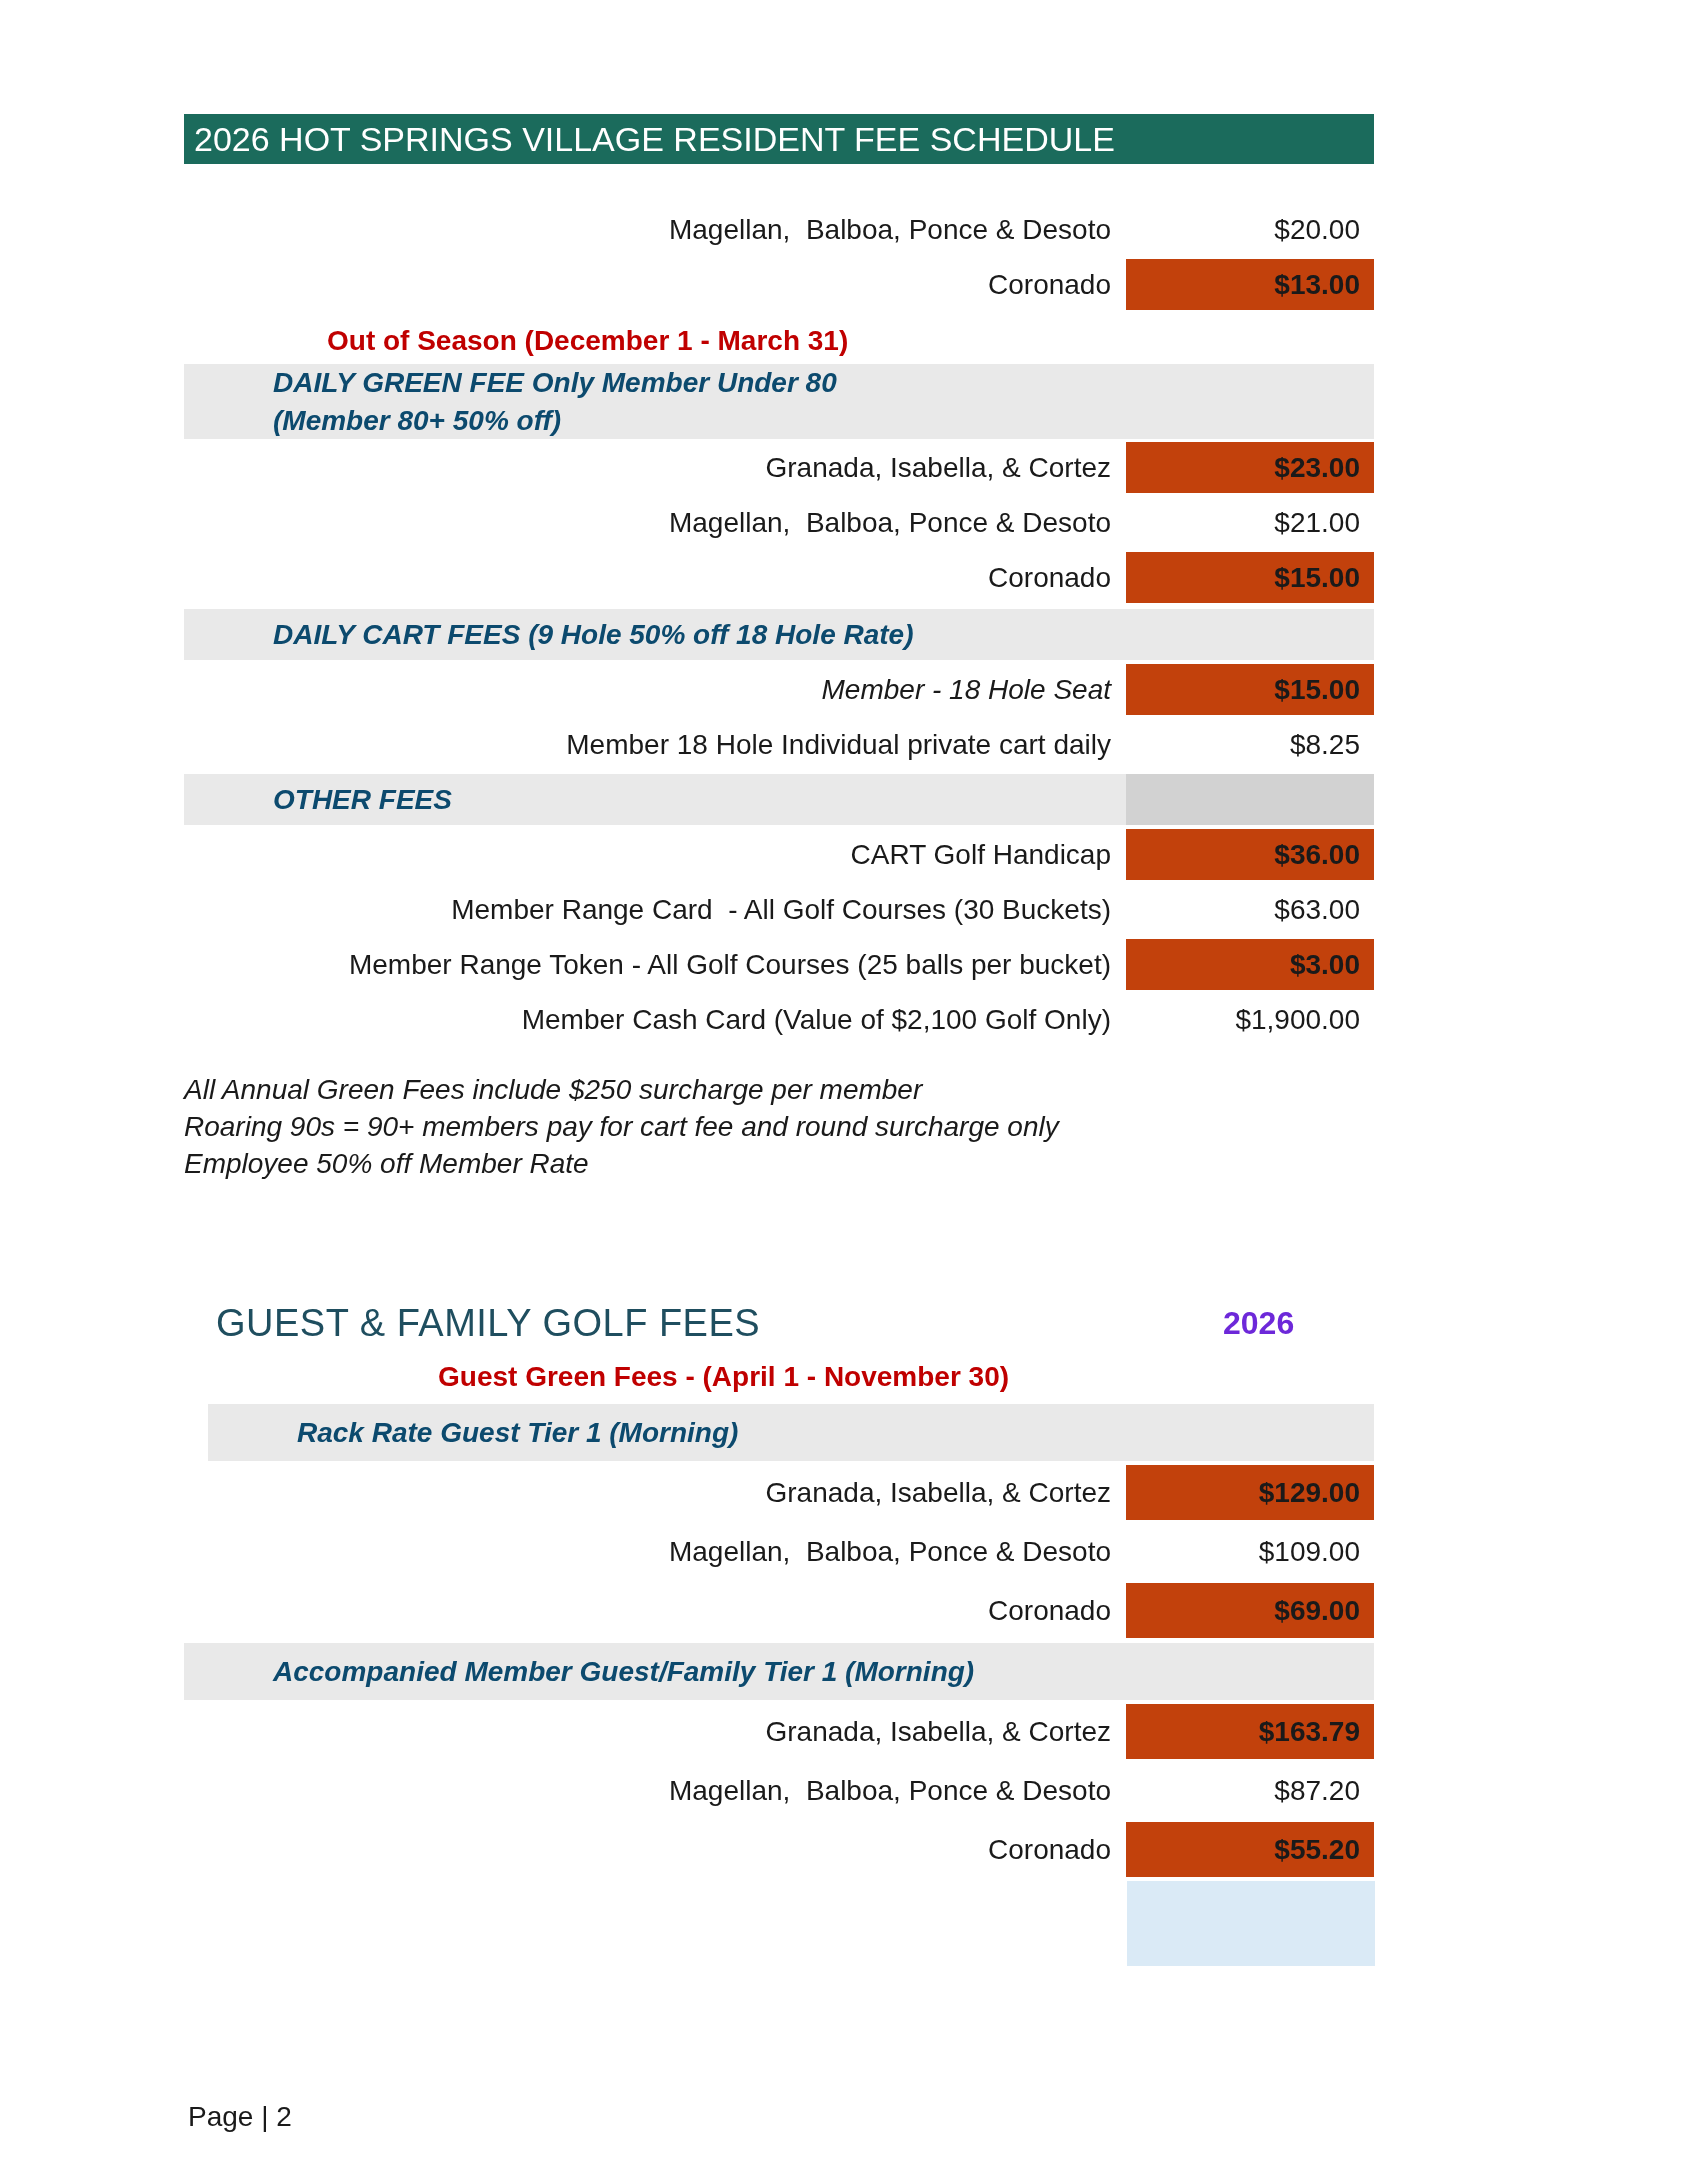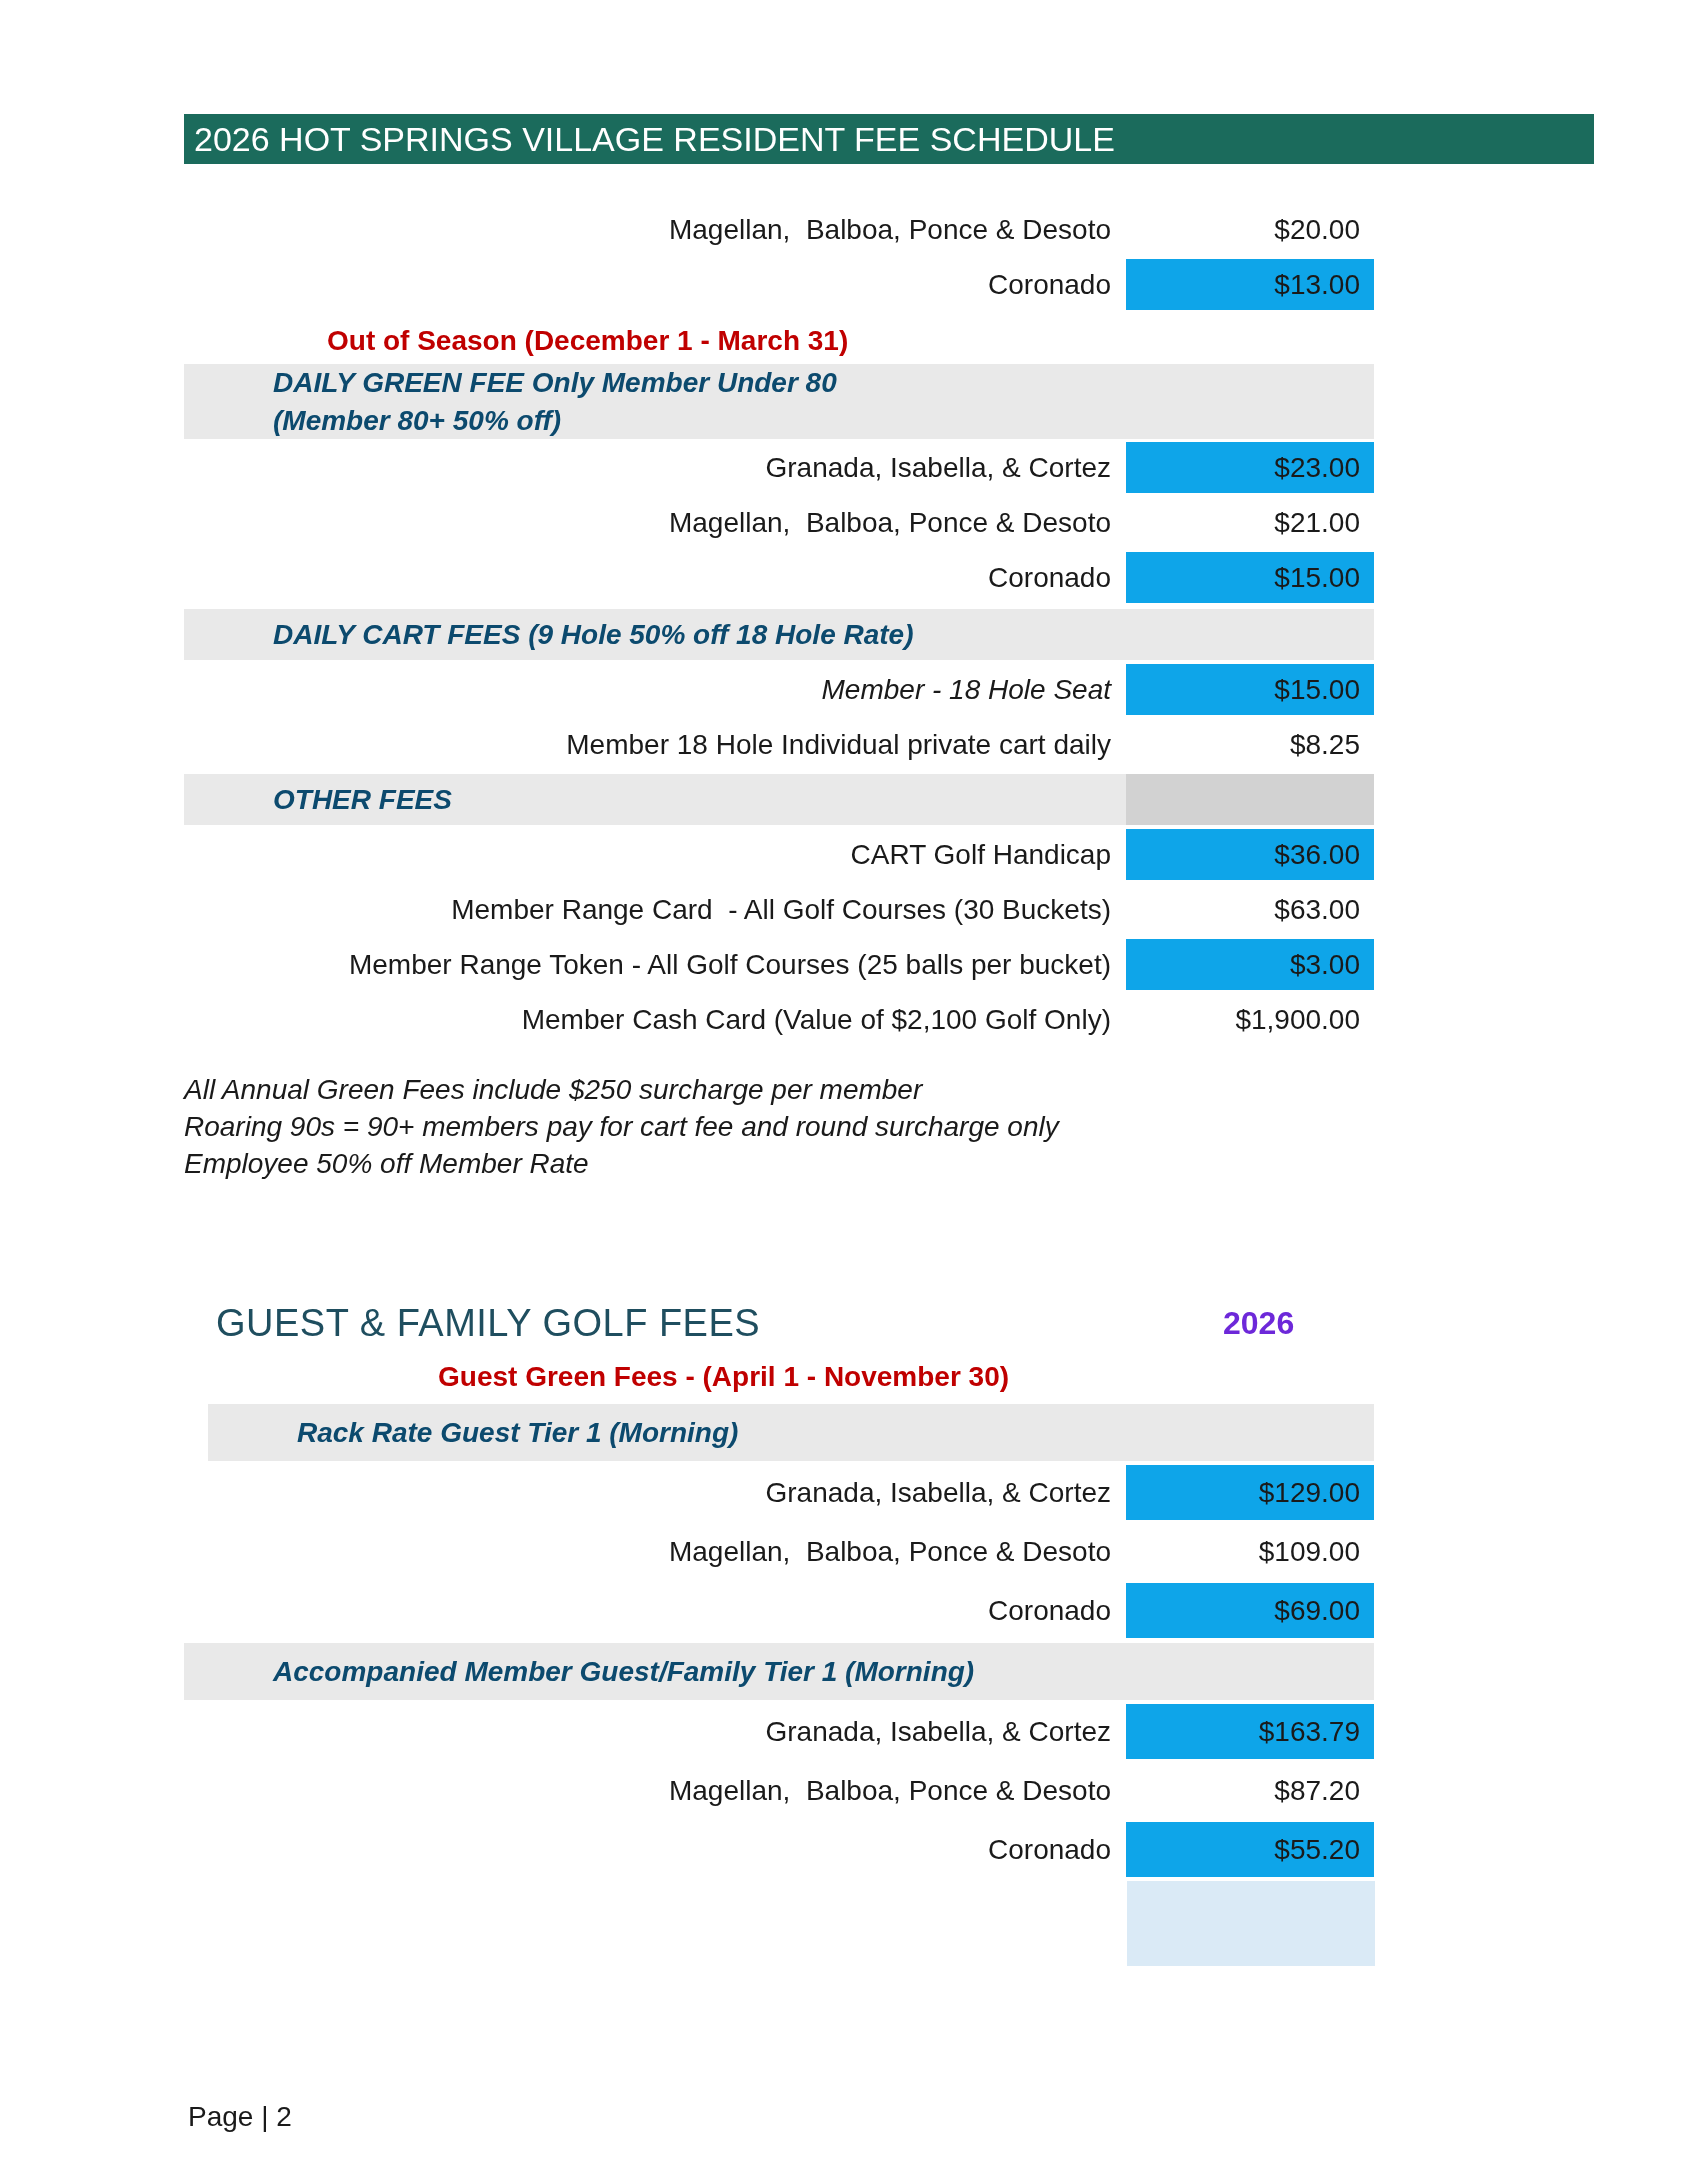--- a/index.html
+++ b/index.html
@@ -3,37 +3,37 @@
 <meta charset="utf-8">
 <style>
   html,body{margin:0;padding:0;}
   body{
     width:1683px;height:2178px;position:relative;background:#ffffff;
     font-family:"Liberation Sans", sans-serif;color:#1a1a1a;
   }
   .abs{position:absolute;}
   
   #titlebar{
-    left:184px;top:114px;width:1410px;height:50px;background:#1B6B5C;
+    left:184px;top:114px;width:1190px;height:50px;background:#1B6B5C;
     color:#ffffff;font-size:34px;line-height:50px;padding-left:10px;
     box-sizing:border-box;white-space:nowrap;overflow:hidden;
   }
   
   .rowset{left:184px;width:1190px;}
   .frow{display:flex;height:51px;margin-bottom:4px;}
   .grows .frow{height:55px;}
   .frow .lbl{
     flex:1;text-align:right;padding-right:15px;font-size:28px;
     display:flex;align-items:center;justify-content:flex-end;white-space:pre-wrap;
   }
   .frow .val{
     width:248px;box-sizing:border-box;text-align:right;padding-right:14px;
     font-size:28px;display:flex;align-items:center;justify-content:flex-end;
   }
-  .frow .val.hl{background:#0ea5e9;}
+  .frow .val.hl{background:#c2410c;font-weight:bold;}
   .frow.italic .lbl{font-style:italic;}
   
   .redhead{
     color:#C00000;font-weight:bold;font-size:28px;display:flex;align-items:center;
   }
   #red1{left:184px;top:321px;width:1190px;height:40px;padding-left:143px;box-sizing:border-box;}
   #red2{left:184px;top:1356px;width:1190px;height:42px;padding-left:254px;box-sizing:border-box;}
   
   .band{
     background:#E9E9E9;font-weight:bold;font-style:italic;font-size:28px;color:#0c4a6e;

